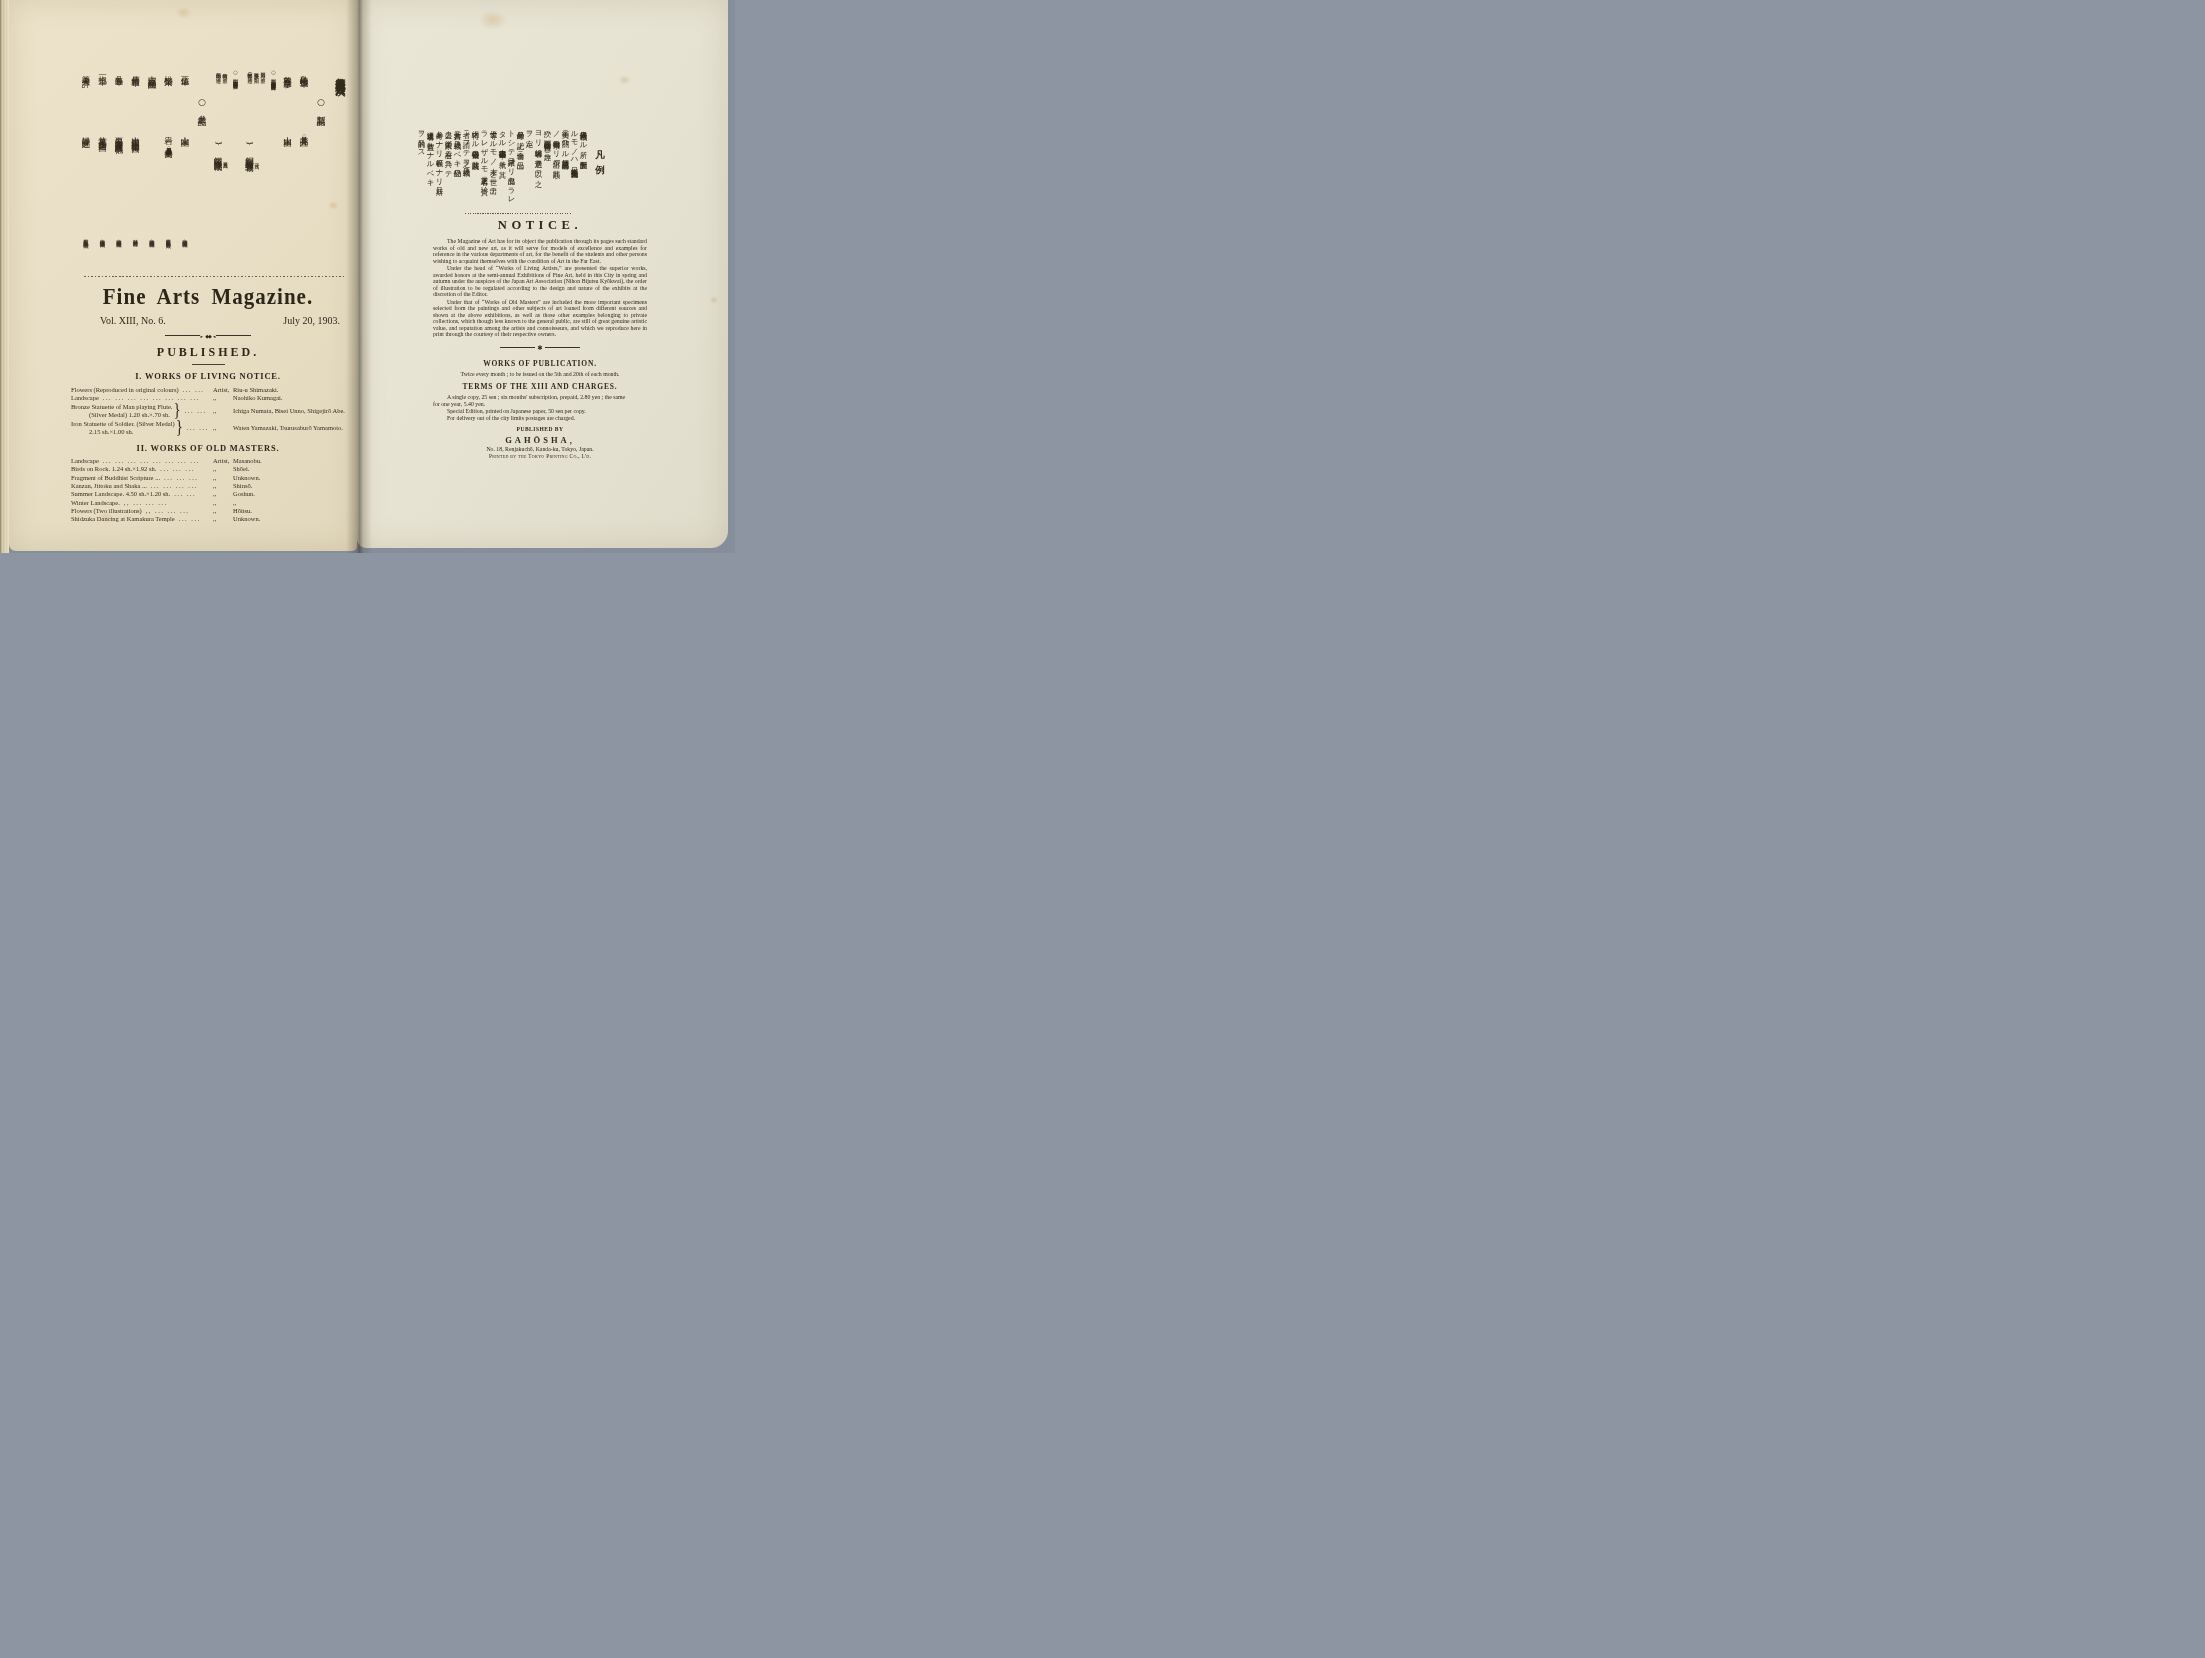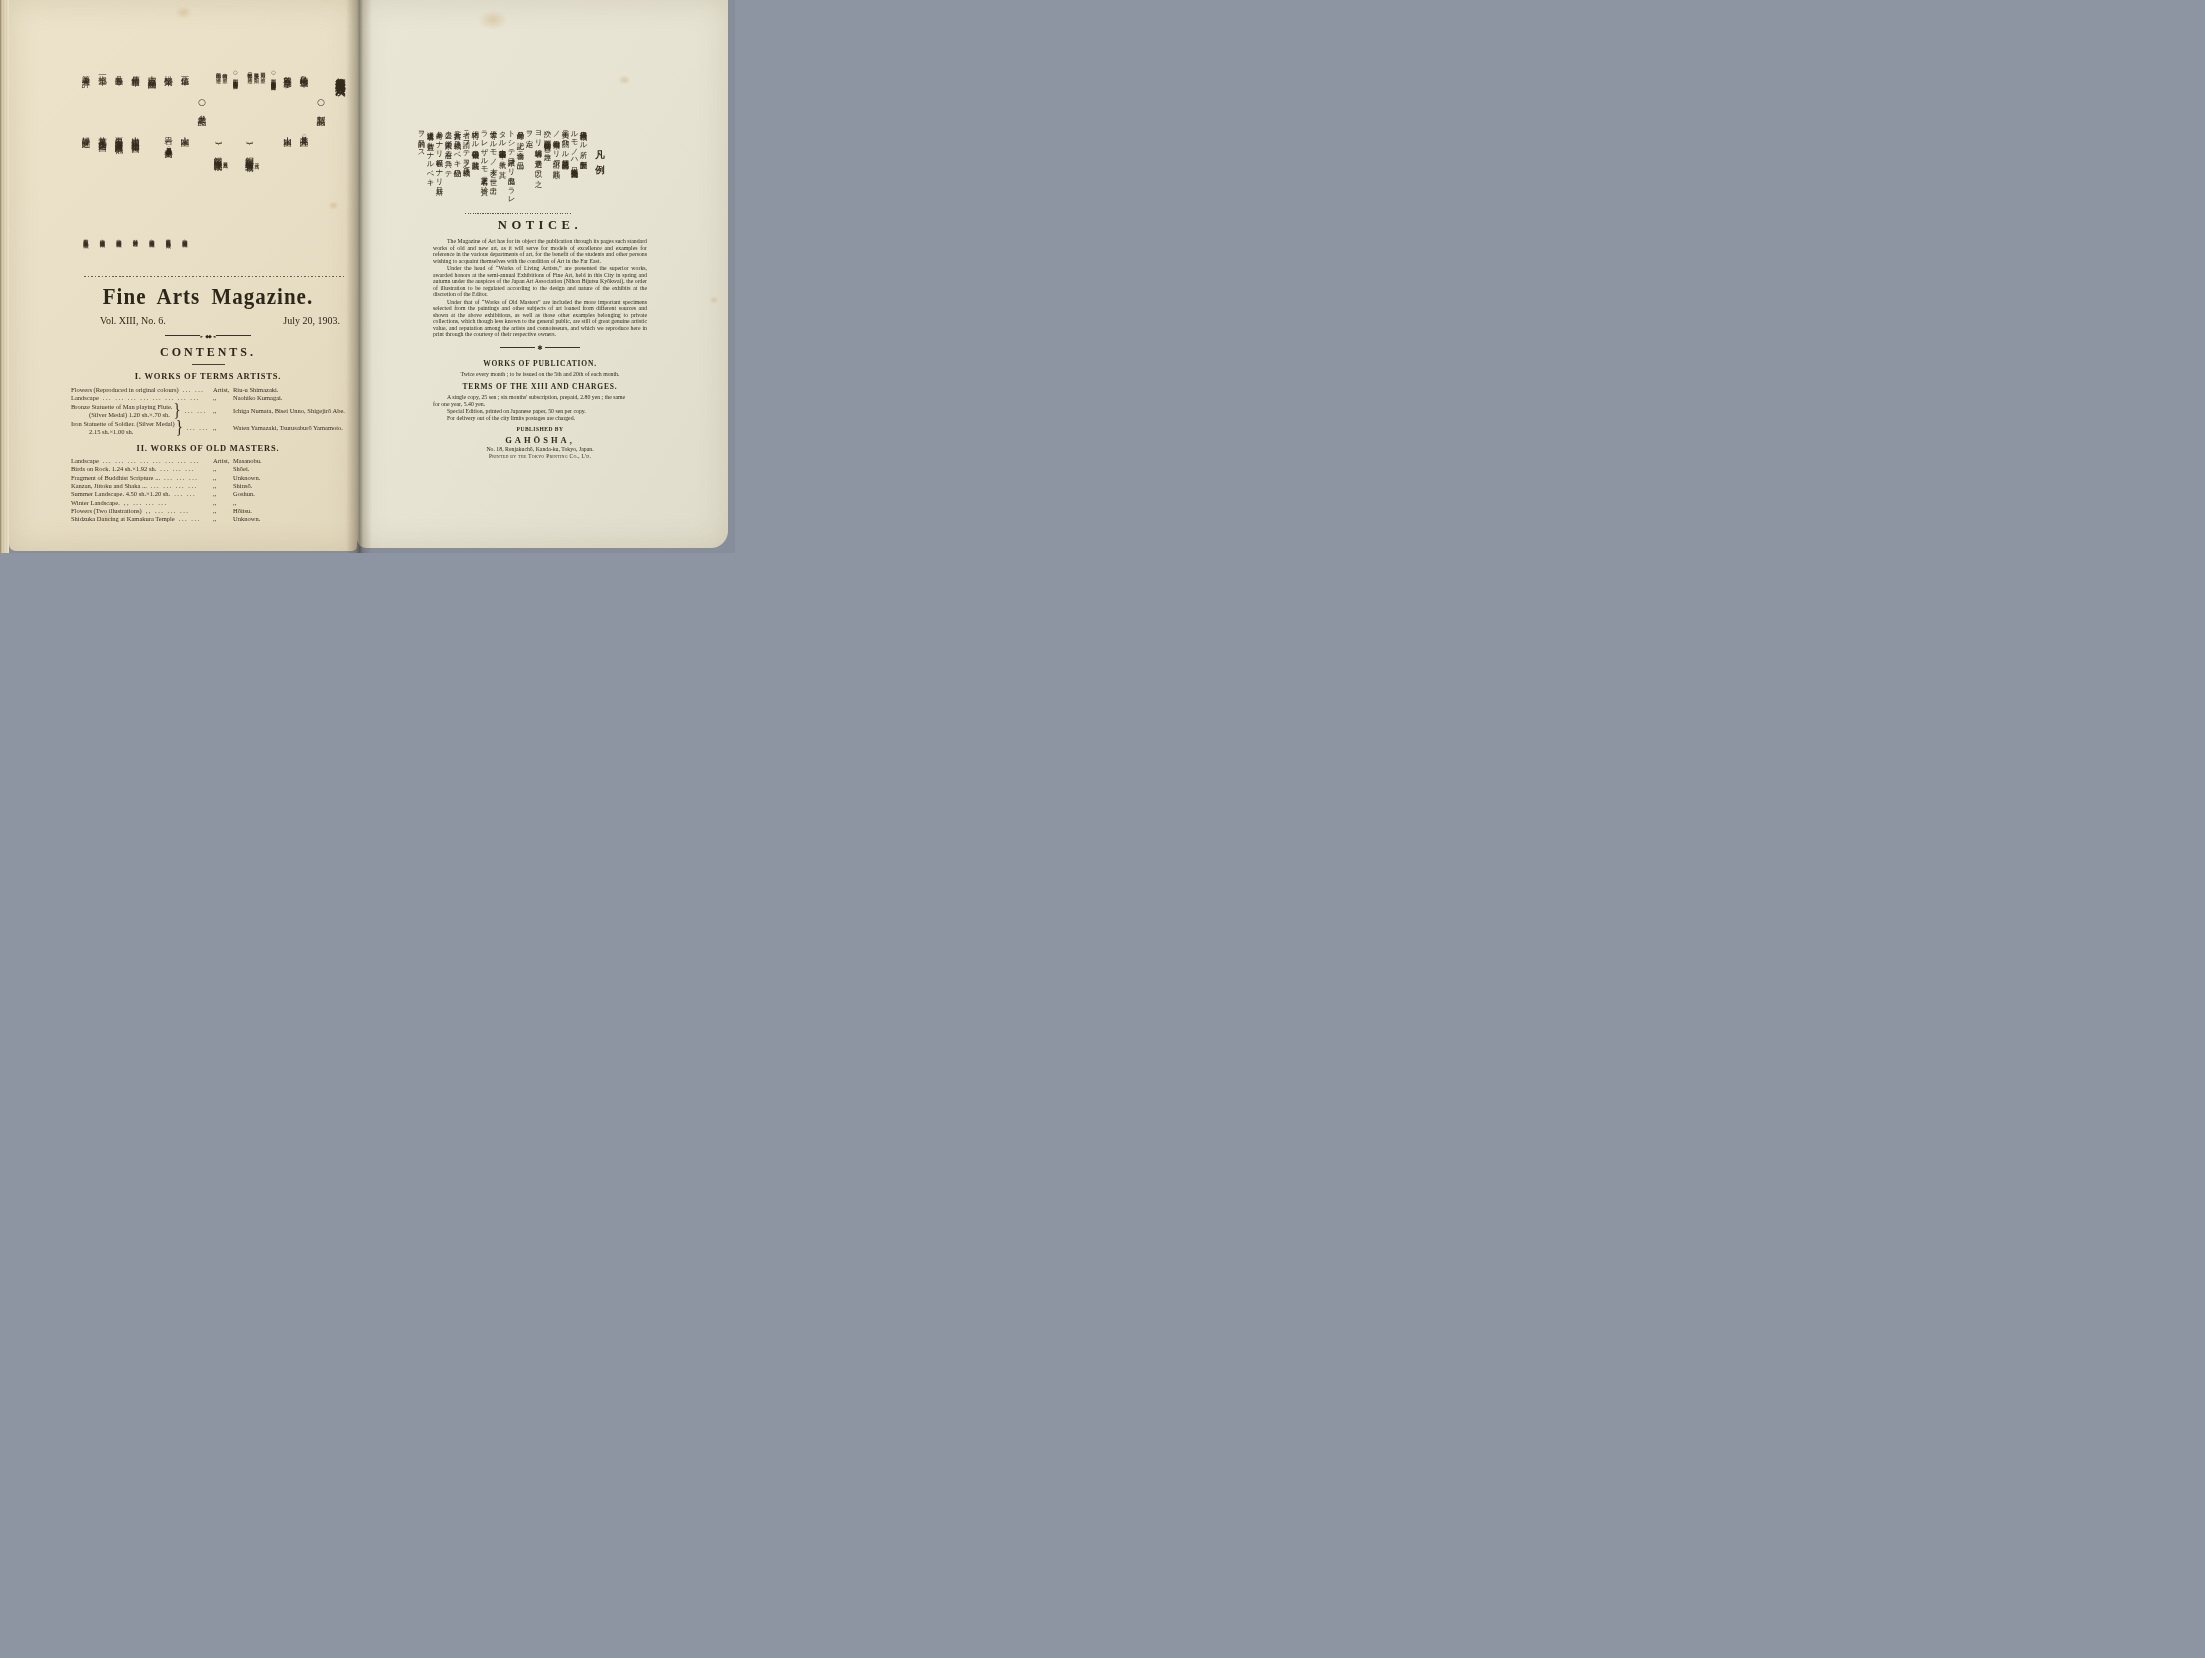--- a/index.html
+++ b/index.html
@@ -94,23 +94,23 @@
         <span>Vol. XIII, No. 6.</span>
         <span>July 20, 1903.</span>
       </div>
       <div class="orn">
         <span class="ln"></span>
           <span class="arrL"></span>
           <span class="orn-d"></span>
           <span class="arrR"></span>
           <span class="ln"></span>
       </div>
-      <div class="contents-h">CONTENTS.</div>
+      <div class="contents-h">PUBLISHED.</div>
       <div class="srule"></div>
-      <div class="sec-h">I.  WORKS OF TERMS ARTISTS.</div>
+      <div class="sec-h">I.  WORKS OF LIVING NOTICE.</div>
       <div class="rows" id="s1rows">
           <div class="crow">
             <span class="ct">Flowers (Reproduced in original colours)</span>
             <span class="cdots">...   ...</span>
             <span class="cright">
               <span class="cpre">Artist,</span>
               <span class="ca">Riu-u Shimazaki.</span>
             </span>
           </div>
           <div class="crow">

